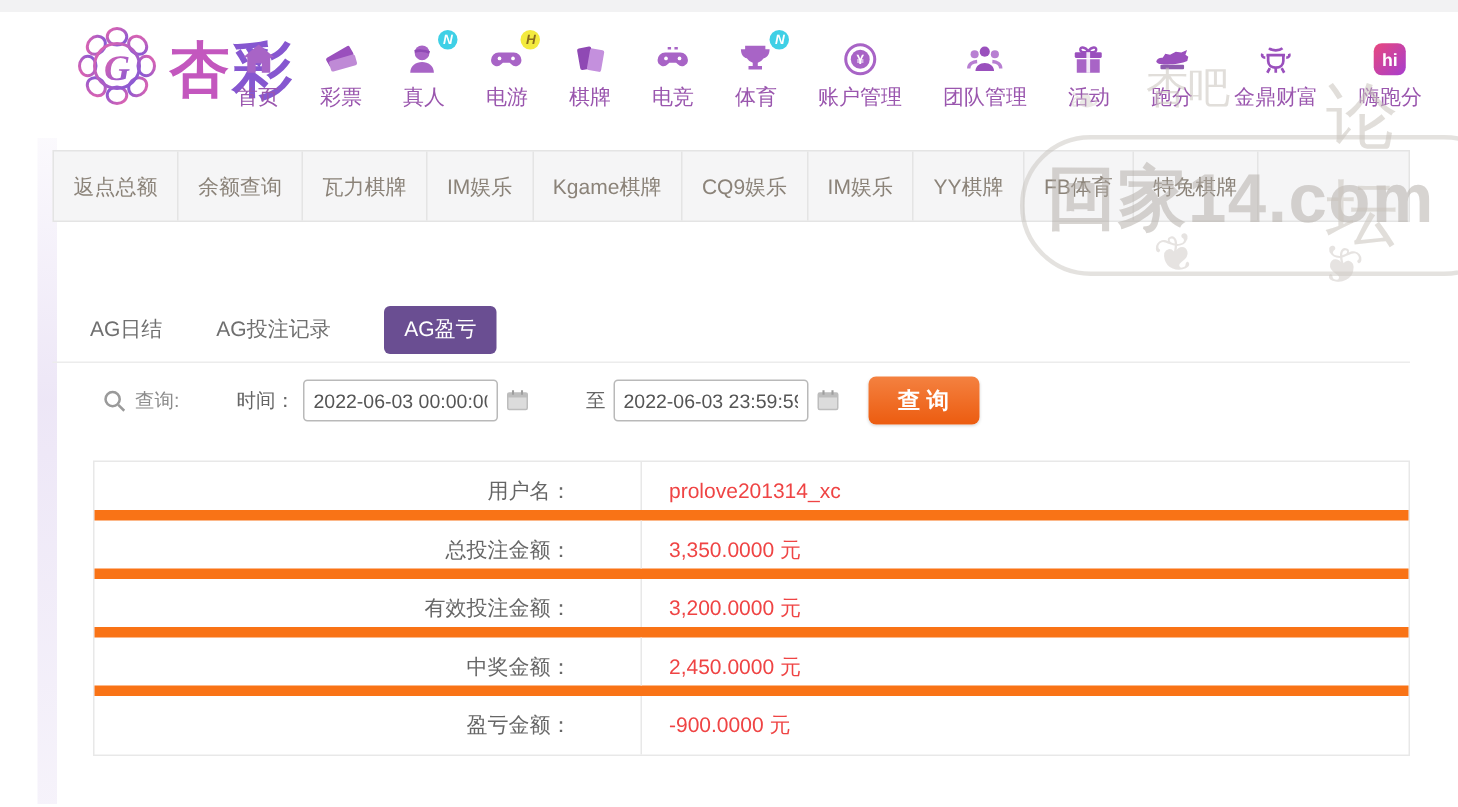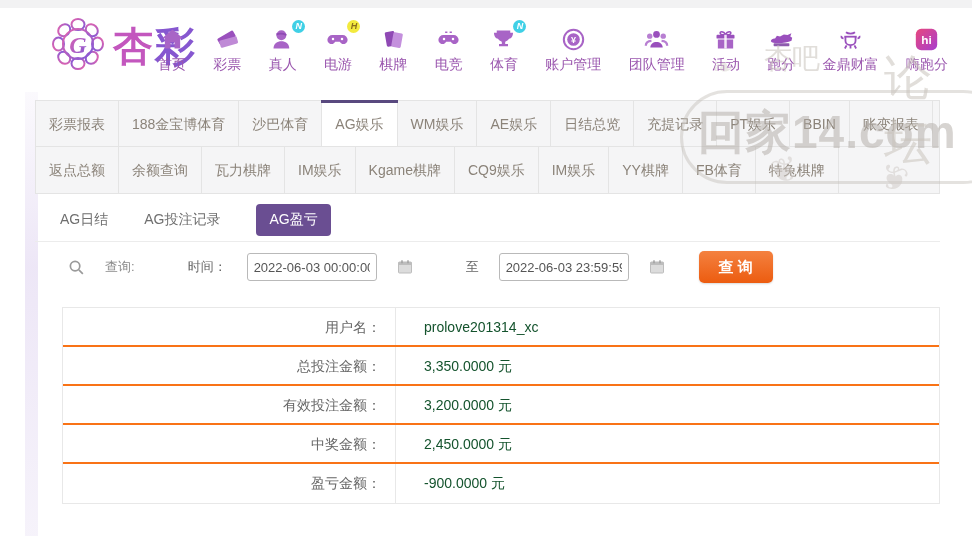--- a/index.html
+++ b/index.html
@@ -36,37 +36,37 @@
   .tab.active{ background:#fff; }
   .tab.active::before{ content:""; position:absolute; top:-1px; left:-1px; right:-1px; height:3px; background:#59497f; }
 
   
   .subtabs{ position:absolute; left:60px; top:204px; height:32px; display:flex; gap:36px; align-items:center; }
   .subtab{ font-size:14px; color:#6f6f6f; cursor:pointer; white-space:nowrap; }
   .subtab.active{ background:#6a4e92; color:#fff; padding:7px 13px; border-radius:4px; }
   .subtab-divider{ position:absolute; left:35px; top:241px; width:905px; border-bottom:1px solid #ececec; }
 
   
-  .query{ position:absolute; left:68px; top:251px; height:32px; display:flex; align-items:center; gap:20px; }
+  .query{ position:absolute; left:68px; top:251px; height:32px; display:flex; align-items:center; gap:5px; }
   .q-search-ico svg{ width:17px; height:17px; display:block; }
   .q-label{ font-size:13px; color:#8c8c8c; white-space:nowrap; }
   .q-time{ font-size:13px; color:#666; white-space:nowrap;padding-left:33px; }
   .date-input{ width:130px; height:28px; border:1px solid #b9b9b9; border-radius:3px; font-size:13px;
                color:#555; padding:0 6px; font-family:inherit; background:#fff; }
   .cal-ico svg{ width:16px; height:16px; display:block; }
   .query-btn{ margin-left:14px; width:74px; height:32px; border:none; border-radius:5px;
               background:linear-gradient(180deg,#f48140,#ec5c10); color:#fff; font-size:15px;
               font-weight:bold; cursor:pointer; font-family:inherit; box-shadow:0 1px 2px rgba(0,0,0,.15); }
 
   
   .report-table{ position:absolute; left:62px; top:307px; width:878px; border:1px solid #e8e8e8; background:#fff; }
-  .trow{ display:flex; height:39px; border-bottom:2px solid #f97316; }
+  .trow{ display:flex; height:39px; border-bottom:7px solid #f97316; }
   .trow:last-child{ border-bottom:none; }
   .tlabel{ width:332px; text-align:right; padding-right:14px; line-height:38px; font-size:14px; color:#666; }
-  .tvalue{ flex:1; border-left:1px solid #e8e8e8; padding-left:28px; line-height:38px; font-size:14px; color:#14532d; }
+  .tvalue{ flex:1; border-left:1px solid #e8e8e8; padding-left:18px; line-height:38px; font-size:14px; color:#ef4444;margin-left:32px; }
 
   
   .wm{ position:absolute; pointer-events:none; z-index:50; }
   .wm-box{ left:680px; top:90px; width:330px; height:94px; border:3px solid rgba(195,190,185,.45); border-radius:47px; }
   .wm-big{ left:698px; top:102px; font-size:46px; font-weight:bold; color:rgba(175,170,164,.5); letter-spacing:1px; white-space:nowrap; }
   .wm-left{ left:733px; top:40px; font-size:28px; color:rgba(200,194,188,.55);margin-left:31px; }
   .wm-right{ left:884px; top:46px; font-size:48px; color:rgba(200,194,188,.55); }
   .wm-orn1{ left:770px; top:150px; font-size:34px; color:rgba(205,200,196,.5); transform:rotate(-15deg); }
   .wm-orn2{ left:880px; top:158px; font-size:34px; color:rgba(205,200,196,.5); transform:rotate(12deg) scaleX(-1); }
   .wm-orn3{ left:712px; top:52px; font-size:26px; color:rgba(208,203,198,.45); }
@@ -243,33 +243,20 @@
             <rect x="2.5" y="2.5" width="19" height="19" rx="4.8" fill="url(#higrad)"></rect>
             <text x="12" y="16.2" font-size="10.5" font-weight="bold" text-anchor="middle" fill="#fff">hi</text>
           </svg>
         </span>
         <span class="nav-label">嗨跑分</span>
       </div>
     </div>
   </div>
 
   <div class="tabs">
-    <div class="tabs-row first">
-      <span class="tab">彩票报表</span>
-      <span class="tab">188金宝博体育</span>
-      <span class="tab">沙巴体育</span>
-      <span class="tab active">AG娱乐</span>
-      <span class="tab">WM娱乐</span>
-      <span class="tab">AE娱乐</span>
-      <span class="tab">日结总览</span>
-      <span class="tab">充提记录</span>
-      <span class="tab">PT娱乐</span>
-      <span class="tab">BBIN</span>
-      <span class="tab">账变报表</span>
-    </div>
     <div class="tabs-row">
       <span class="tab">返点总额</span>
       <span class="tab">余额查询</span>
       <span class="tab">瓦力棋牌</span>
       <span class="tab">IM娱乐</span>
       <span class="tab">Kgame棋牌</span>
       <span class="tab">CQ9娱乐</span>
       <span class="tab">IM娱乐</span>
       <span class="tab">YY棋牌</span>
       <span class="tab">FB体育</span>

